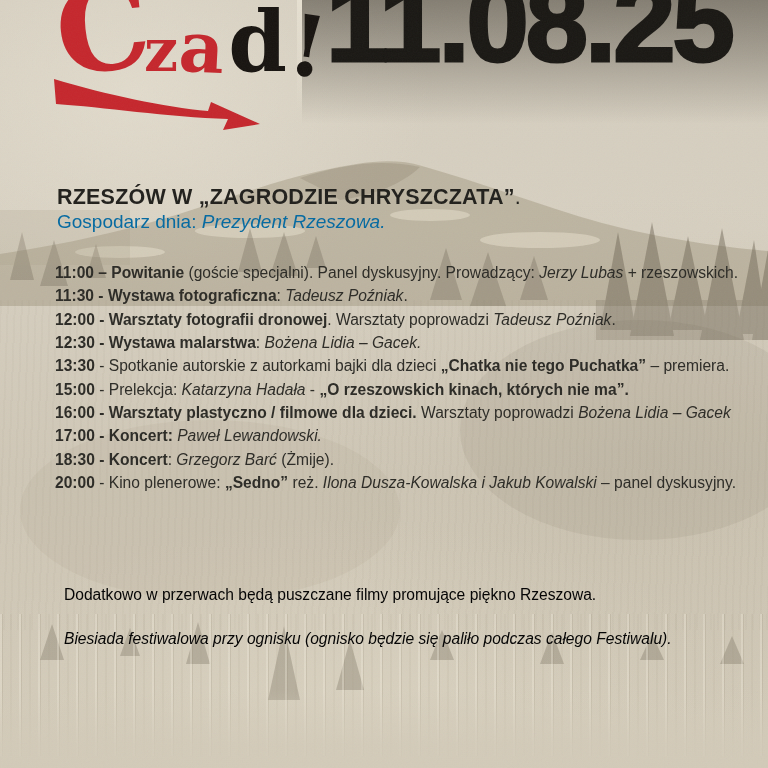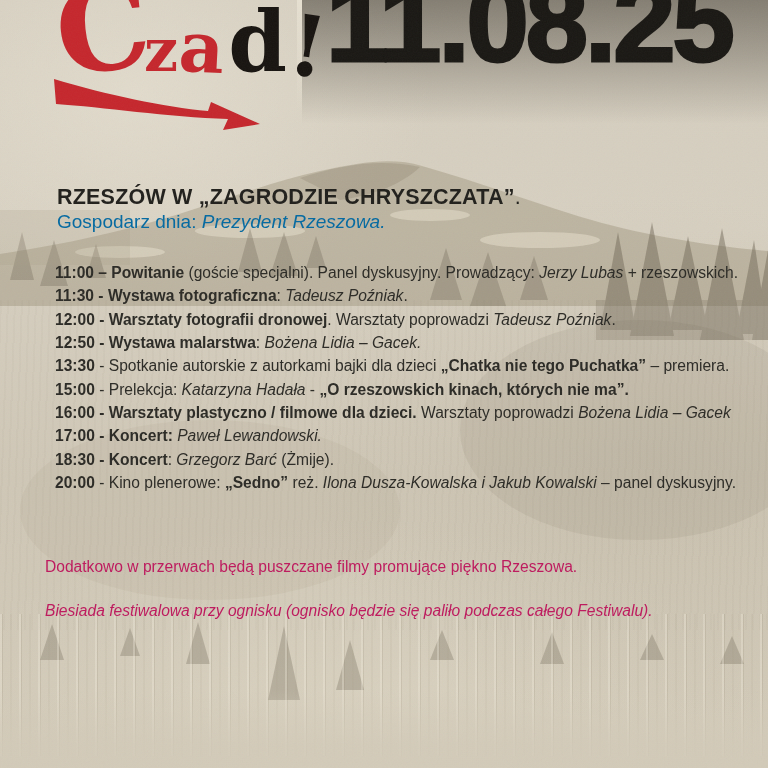--- a/index.html
+++ b/index.html
@@ -72,21 +72,21 @@
   
   .schedule{
     left:55px;top:261px;z-index:4;color:#2b2a25;
     font-size:15.6px;line-height:23.35px;white-space:nowrap;
   }
   .line{height:23.35px;}
   .line.indent{padding-left:48px;}
   .s-b{font-weight:bold;}
   .s-i{font-style:italic;text-align:right;}
   
-  .note{left:45px;z-index:4;color:#be185d;font-size:15.6px;line-height:1.3;white-space:nowrap;}
+  .note{left:64px;z-index:4;color:#000000;font-size:15.6px;line-height:1.3;white-space:nowrap;margin-top:28px;}
   .note-1{top:557px;}
   .note-2{top:601px;font-style:italic;}
 </style>
 </head>
 <body>
 
 <div class="abs paper-mottle"></div>
 
 <svg class="abs bg-svg" width="768" height="768" viewBox="0 0 768 768" aria-hidden="true">
 
@@ -163,21 +163,21 @@
   <span>RZESZÓW W „ZAGRODZIE CHRYSZCZATA”</span><span class="dot">.</span>
 </div>
 <div class="abs host">
   <span>Gospodarz dnia: </span><span class="nm">Prezydent Rzeszowa.</span>
 </div>
 
 <div class="abs schedule" id="schedule">
     <div class="line"><span class="s-b">11:00 – Powitanie </span><span class="s-r">(goście specjalni). Panel dyskusyjny. Prowadzący: </span><span class="s-i">Jerzy Lubas</span><span class="s-r"> + rzeszowskich.</span></div>
     <div class="line"><span class="s-b">11:30 - Wystawa fotograficzna</span><span class="s-r">: </span><span class="s-i">Tadeusz Poźniak</span><span class="s-r">.</span></div>
     <div class="line"><span class="s-b">12:00 - Warsztaty fotografii dronowej</span><span class="s-r">. Warsztaty poprowadzi </span><span class="s-i">Tadeusz Poźniak</span><span class="s-r">.</span></div>
-    <div class="line"><span class="s-b">12:50 - Wystawa malarstwa</span><span class="s-r">: </span><span class="s-i">Bożena Lidia – Gacek.</span></div>
+    <div class="line"><span class="s-b">12:30 - Wystawa malarstwa</span><span class="s-r">: </span><span class="s-i">Bożena Lidia – Gacek.</span></div>
     <div class="line"><span class="s-b">13:30</span><span class="s-r"> - Spotkanie autorskie z autorkami bajki dla dzieci </span><span class="s-b">„Chatka nie tego Puchatka”</span><span class="s-r"> – premiera.</span></div>
     <div class="line"><span class="s-b">15:00</span><span class="s-r"> - Prelekcja: </span><span class="s-i">Katarzyna Hadała</span><span class="s-r"> - </span><span class="s-b">„O rzeszowskich kinach, których nie ma”.</span></div>
     <div class="line"><span class="s-b">16:00 - Warsztaty plastyczno / filmowe dla dzieci.</span><span class="s-r"> Warsztaty poprowadzi </span><span class="s-i">Bożena Lidia – Gacek</span></div>
     <div class="line"><span class="s-b">17:00 - Koncert:</span><span class="s-r"> </span><span class="s-i">Paweł Lewandowski.</span></div>
     <div class="line"><span class="s-b">18:30 - Koncert</span><span class="s-r">: </span><span class="s-i">Grzegorz Barć</span><span class="s-r"> (Żmije).</span></div>
     <div class="line"><span class="s-b">20:00</span><span class="s-r"> - Kino plenerowe: </span><span class="s-b">„Sedno”</span><span class="s-r"> reż. </span><span class="s-i">Ilona Dusza-Kowalska i Jakub Kowalski</span><span class="s-r"> – panel dyskusyjny.</span></div>
   </div>
 
 <div class="abs note note-1">Dodatkowo w przerwach będą puszczane filmy promujące piękno Rzeszowa.</div>
 <div class="abs note note-2">Biesiada festiwalowa przy ognisku (ognisko będzie się paliło podczas całego Festiwalu).</div>

